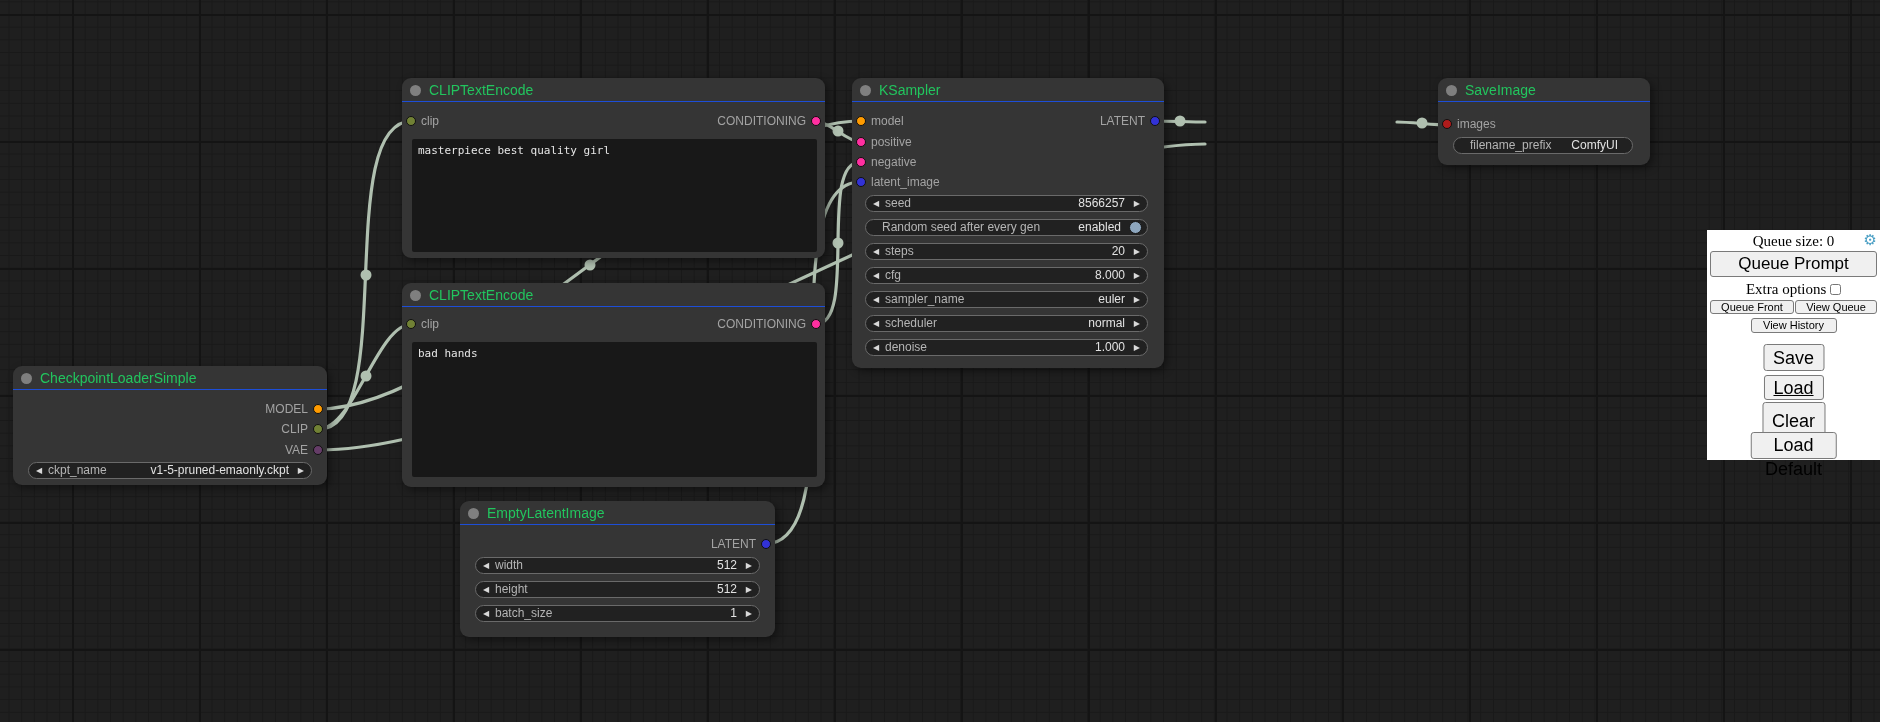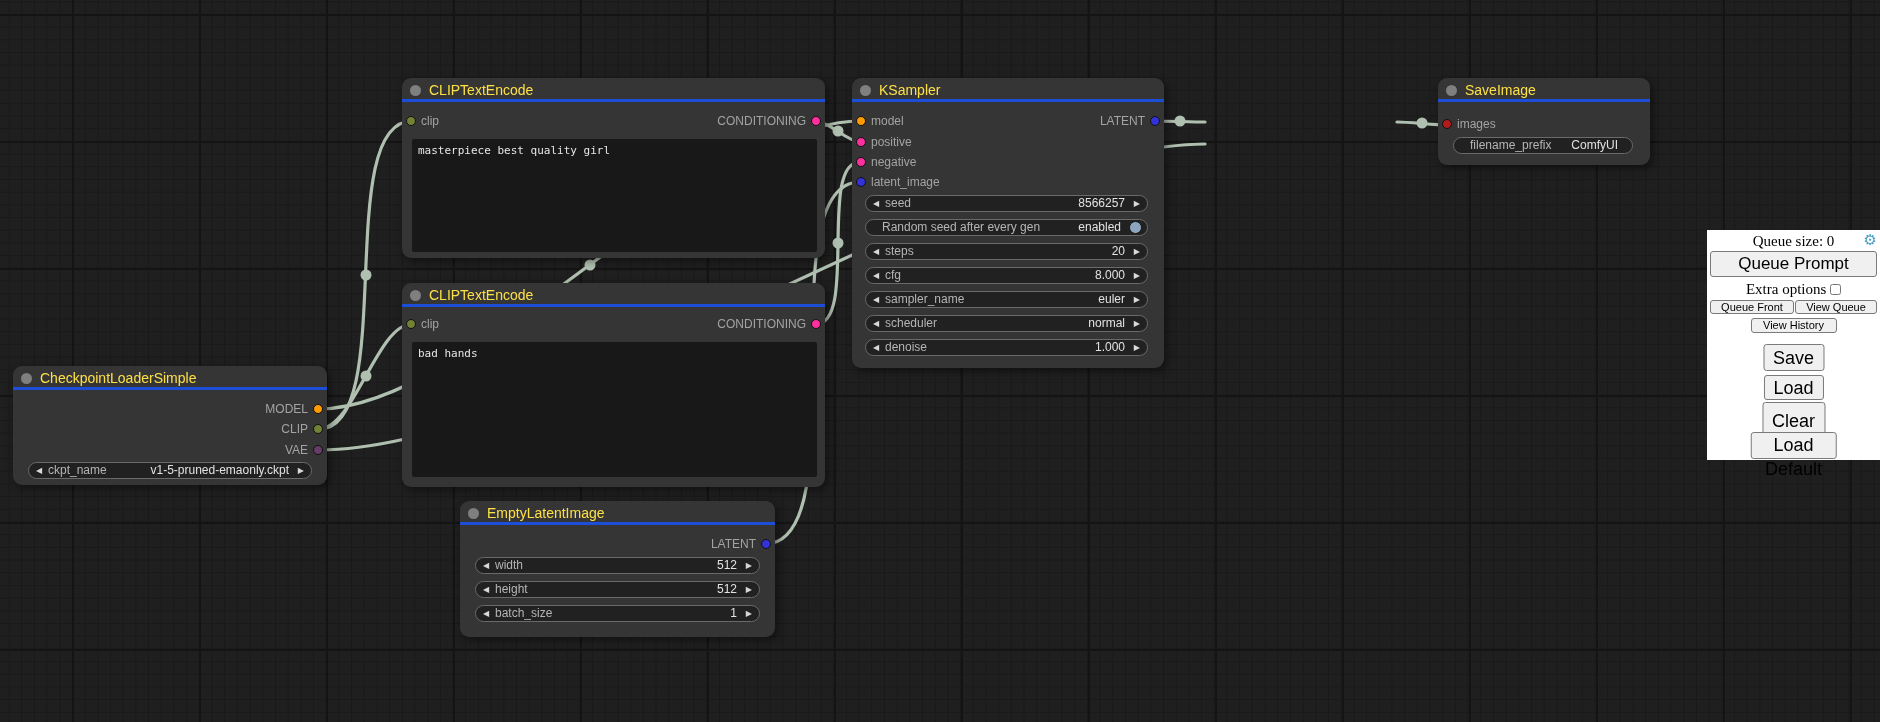--- a/index.html
+++ b/index.html
@@ -21,22 +21,22 @@
   }
   #links{ position:absolute; left:0; top:0; z-index:1; }
 
   .node{
     position:absolute; z-index:2;
     background:#353535; border-radius:9px;
     box-shadow:3px 3px 9px rgba(0,0,0,.45);
   }
   .ntitle{
     position:relative; height:24px; line-height:24px;
-    border-bottom:3px solid #1d4ed8;
-    color:#fde047; font-size:14px; padding-left:27px;
+    border-bottom:1px solid #1d4ed8;
+    color:#22c55e; font-size:14px; padding-left:27px;
     white-space:nowrap; overflow:hidden;
   }
   .tdot{
     position:absolute; left:8px; top:7px; width:11px; height:11px;
     border-radius:50%; background:var(--c-title-dot);
   }
   .port{
     position:absolute; height:20px; line-height:20px;
     font-size:12px; color:#a3a3a3; white-space:nowrap;
   }
@@ -98,21 +98,21 @@
   #extra-options{
     position:absolute; top:51px; width:100%; text-align:center;
     font-family:"Liberation Serif","DejaVu Serif",serif; font-size:15px;
   }
   #extra-options input{ width:11px; height:11px; vertical-align:-1px; }
   #btn-queue-front{ left:3px;  top:70px; width:84px; height:14px; font-size:11px; line-height:12px;}
   #btn-view-queue{ left:88px; top:70px; width:82px; height:14px; font-size:11px; line-height:12px;}
   #btn-view-history{ left:50%; transform:translateX(-50%); top:88px; width:86px; height:15px; font-size:11px; line-height:13px;}
   .bigbtn{ left:50%; transform:translateX(-50%); font-size:18px; line-height:24px; padding:0 9px; height:27px;}
   #btn-save{ top:114px; }
-  #btn-load{ top:145px; height:25px; line-height:22px;}
+  #btn-load{ top:145px; height:25px; line-height:22px;text-decoration:underline;}
   #btn-clear{ top:172px; height:39px; line-height:23px;}
   #btn-load-default{ top:202px; }
 </style>
 </head>
 <body>
 
 <div id="canvas">
 
   <svg id="links" width="1880" height="722">
     <g fill="none" stroke="var(--c-link)" stroke-width="3.2" stroke-linecap="round">

